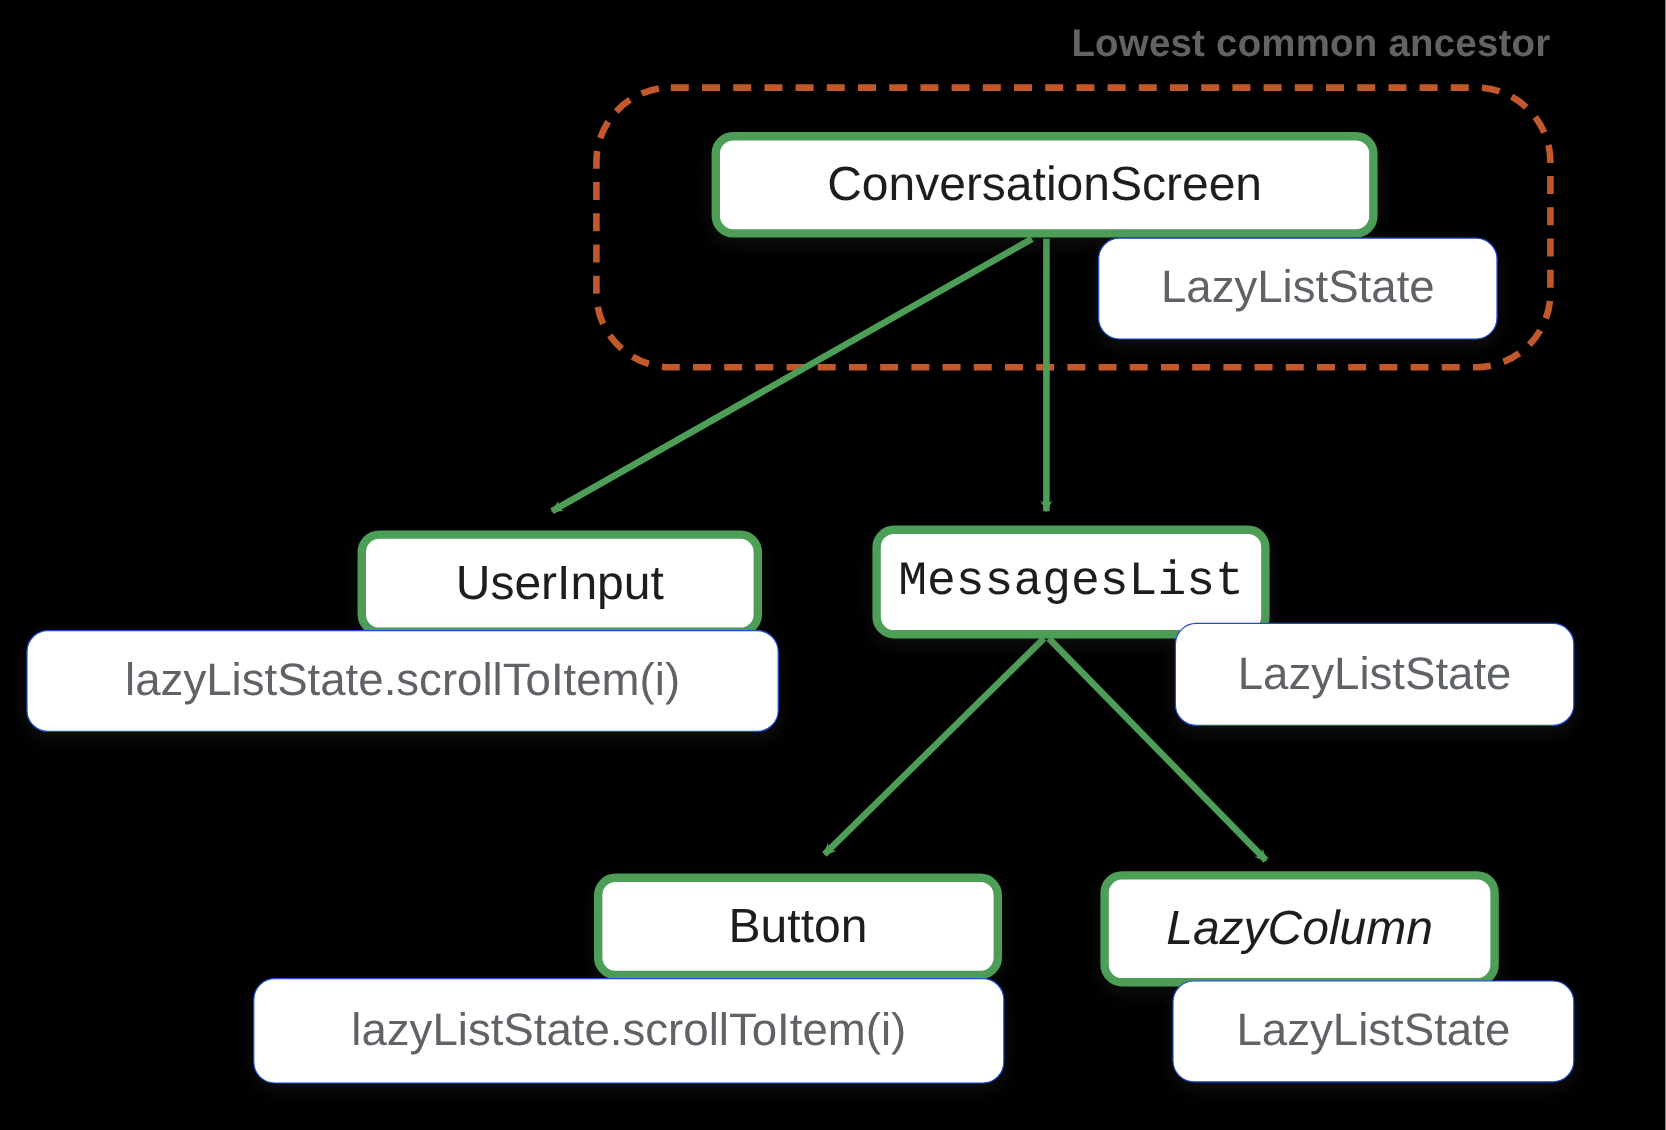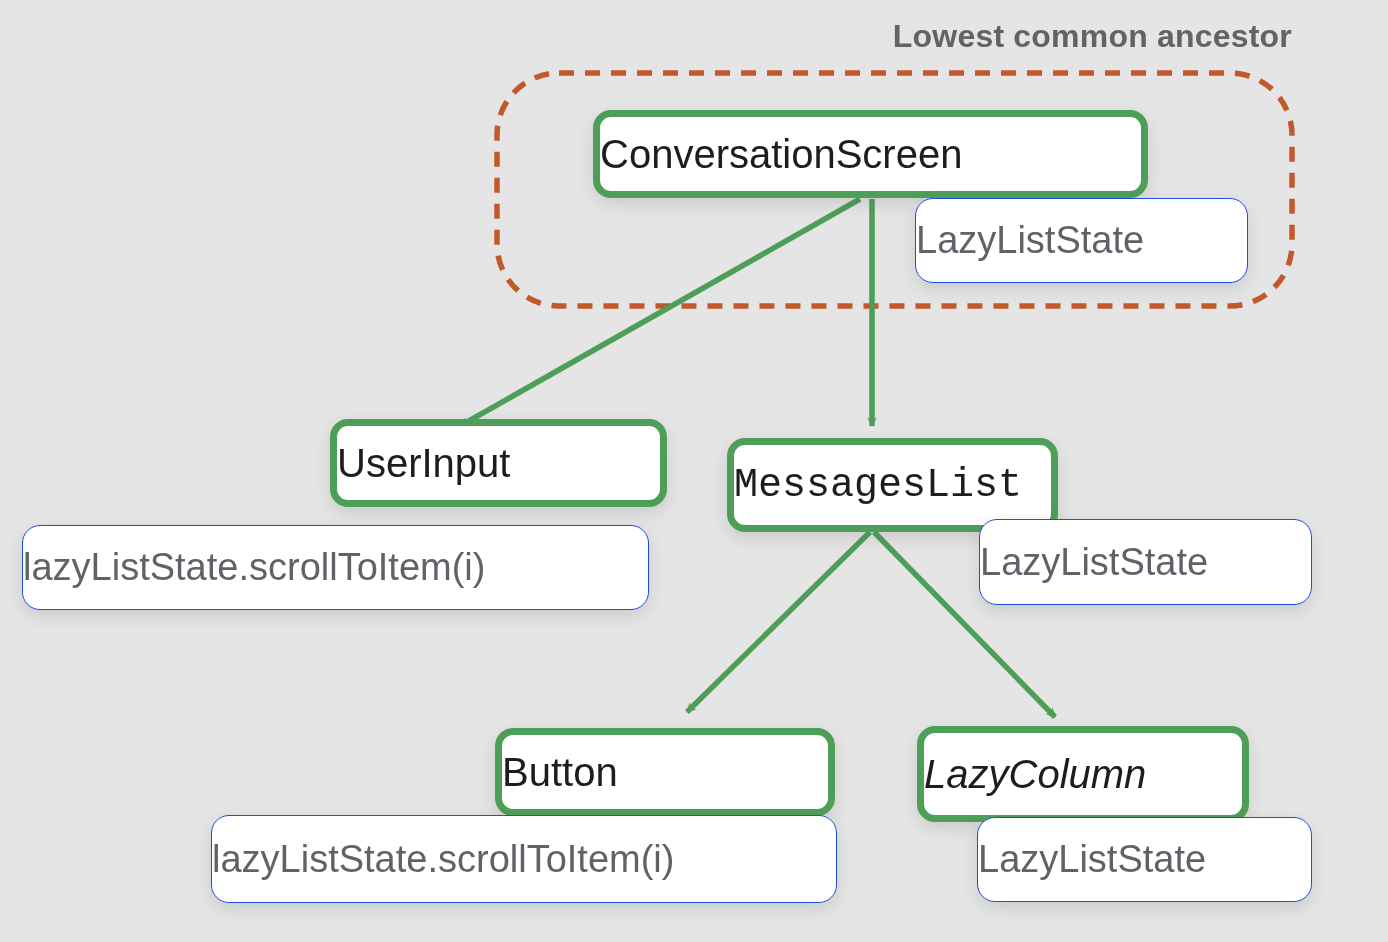--- a/index.html
+++ b/index.html
@@ -5,21 +5,21 @@
   html, body {
     margin: 0;
     padding: 0;
     background: #ffffff;
     font-family: "Liberation Sans", sans-serif;
   }
   .canvas {
     position: relative;
     width: 1388px;
     height: 942px;
-    background: #e5e5e5;
+    background: #000000;
     overflow: hidden;
   }
   .edges {
     position: absolute;
     left: 0;
     top: 0;
     width: 1388px;
     height: 942px;
   }
   .lca-label {
@@ -32,21 +32,21 @@
     font-weight: bold;
     color: #636363;
     letter-spacing: 0.2px;
     white-space: nowrap;
   }
   .box {
     position: absolute;
     background: #ffffff;
     display: flex;
     align-items: center;
-    justify-content: flex-start;
+    justify-content: center;
     box-sizing: border-box;
     box-shadow: 0 6px 16px rgba(90, 90, 90, 0.18);
     white-space: nowrap;
   }
   .node {
     border: 7px solid #4d9e57;
     border-radius: 18px;
     color: #1d1d1f;
     font-size: 40px;
     z-index: 2;
@@ -78,21 +78,21 @@
     <line x1="870" y1="532" x2="687" y2="712" stroke="#4d9e57" stroke-width="5.5" marker-end="url(#arrowhead)"></line>
     <line x1="874" y1="532" x2="1055" y2="717" stroke="#4d9e57" stroke-width="5.5" marker-end="url(#arrowhead)"></line>
   </svg>
 
   <div class="lca-label">Lowest common ancestor</div>
 
   <div class="box node" style="left:593px; top:110px; width:555px; height:88px;">
     <span>ConversationScreen</span>
   </div>
 
-  <div class="box node" style="left:298px; top:419px; width:337px; height:88px;margin-left:32px;">
+  <div class="box node" style="left:298px; top:442px; width:337px; height:88px;">
     <span>UserInput</span>
   </div>
 
   <div class="box node" style="left:727px; top:438px; width:331px; height:94px;font-family:Liberation Mono, monospace;">
     <span>MessagesList</span>
   </div>
 
   <div class="box node" style="left:495px; top:728px; width:340px; height:88px;">
     <span>Button</span>
   </div>

